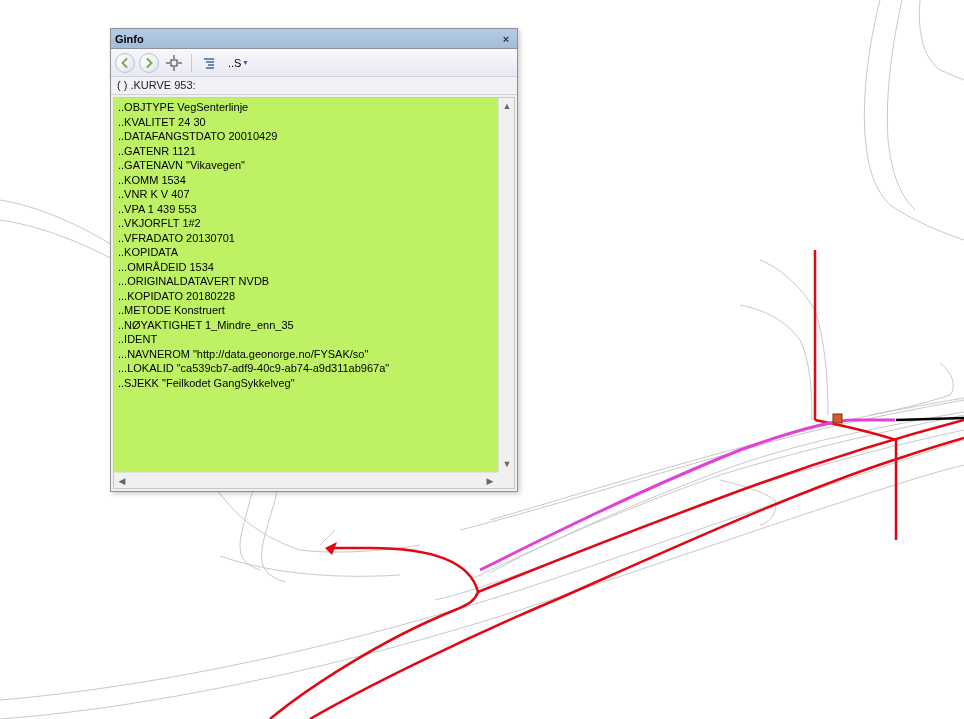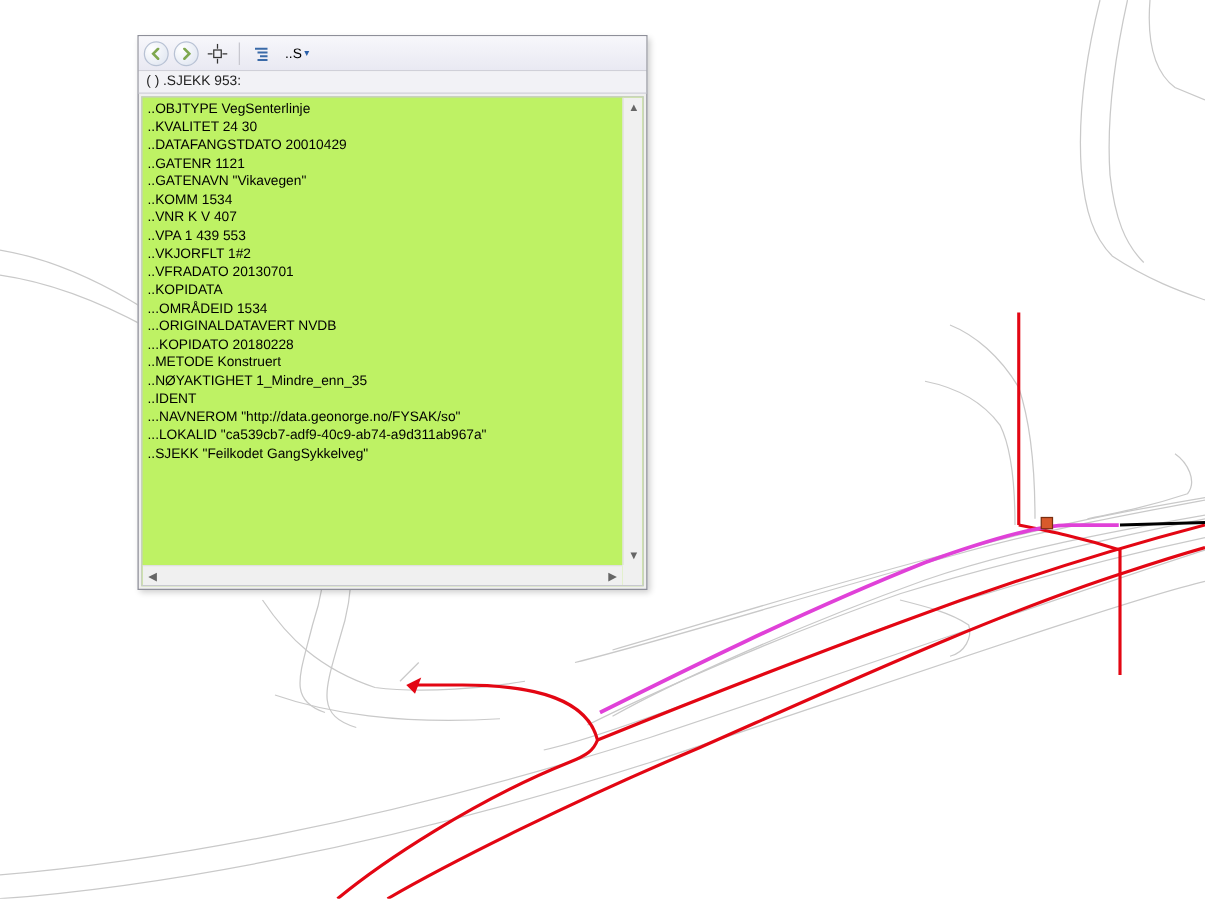--- a/index.html
+++ b/index.html
@@ -199,20 +199,24 @@
   </g>
 
   <g stroke="#000000" stroke-width="2.5" fill="none">
     <path d="M 896 420 L 964 418"></path>
   </g>
 
   <rect x="833" y="414" width="9" height="9" fill="#d85a2c" stroke="#7a2e10" stroke-width="1"></rect>
 </svg>
 
 <div class="ginfo-window">
+  <div class="ginfo-titlebar">
+    <span>Ginfo</span>
+    <span class="ginfo-close">×</span>
+  </div>
 
   <div class="ginfo-toolbar">
     <div class="tool-btn nav">
       <svg viewBox="0 0 10 10">
           <path d="M6.5 1 L2.5 5 L6.5 9" stroke="#7fa84f" stroke-width="2" fill="none" stroke-linecap="round"></path>
         </svg>
     </div>
     <div class="tool-btn nav">
       <svg viewBox="0 0 10 10">
           <path d="M3.5 1 L7.5 5 L3.5 9" stroke="#7fa84f" stroke-width="2" fill="none" stroke-linecap="round"></path>
@@ -236,21 +240,21 @@
         <line x1="4" y1="12" x2="12" y2="12" stroke="#3a6aa8" stroke-width="1.5"></line>
       </svg>
     </div>
     <div class="tool-dropdown">
       <span>..S</span>
       <span class="dd-arrow">▾</span>
     </div>
   </div>
 
   <div class="ginfo-status">
-    <span>( ) .SJEKK 953:</span>
+    <span>( ) .KURVE 953:</span>
   </div>
 
   <div class="ginfo-body">
     <div class="ginfo-content" id="ginfo-content">..OBJTYPE VegSenterlinje
 ..KVALITET 24 30
 ..DATAFANGSTDATO 20010429
 ..GATENR 1121
 ..GATENAVN "Vikavegen"
 ..KOMM 1534
 ..VNR K V 407

